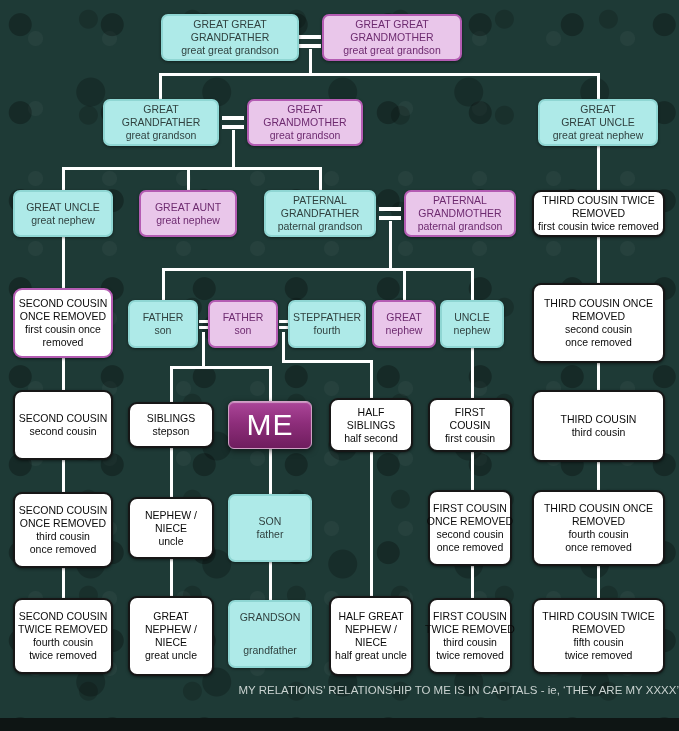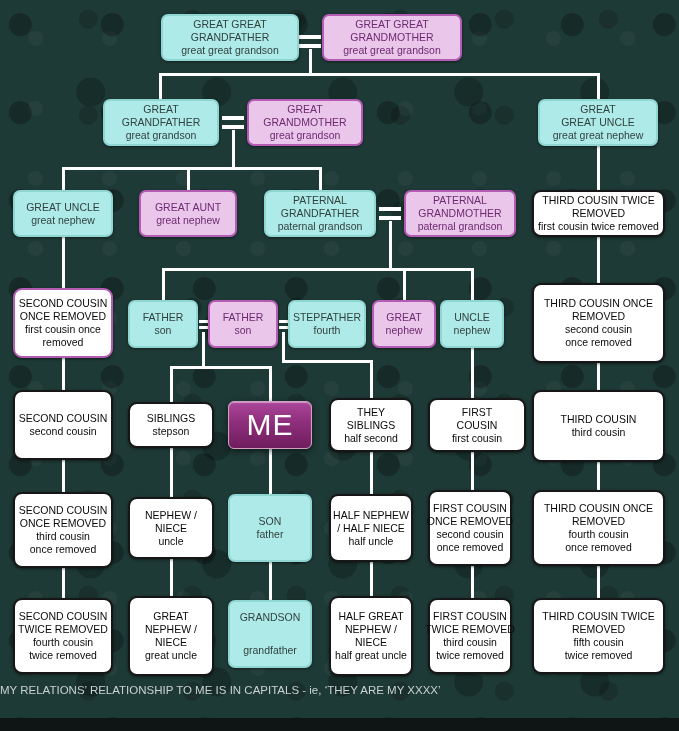--- a/index.html
+++ b/index.html
@@ -31,21 +31,21 @@
   .white_pink { background:var(--white-fill); border:2px solid var(--purple-border); color:#0a0a0a; border-radius:9px; box-shadow:0 1px 3px rgba(0,0,0,.5); }
   .me {
     background:linear-gradient(180deg, var(--me-top) 0%, #8e2e7b 45%, var(--me-bottom) 100%);
     border:1px solid #cfa0c4; color:#ffffff; border-radius:6px;
     box-shadow:0 2px 6px rgba(0,0,0,.6), inset 0 1px 1px rgba(255,255,255,.45);
     text-align:right;
   }
   .me .caps-line { font-size:30px; line-height:32px; letter-spacing:1px; }
   .caption {
     position:absolute; left:0; right:0; top:684px; z-index:2;
-    text-align:left; color:var(--caption-color);
+    text-align:right; color:var(--caption-color);
   }
   .caption .cap1 { font-size:11.5px; margin-bottom:4px; }
   .caption .cap2 { font-size:11px; }
   .bottom-strip { position:absolute; left:0; right:0; bottom:0; height:13px; background:var(--strip-color); z-index:3; }
 </style>
 </head>
 <body>
 
 <div class="stage" style="--teal-fill: #aeeae8; --teal-border: #8fd6d3; --teal-text: #30413f; --purple-fill: #e9c6ea; --purple-border: #b45cb3; --purple-text: #6d2a6f; --white-fill: #ffffff; --white-border: #161616; --me-top: #ab4699; --me-bottom: #6f1d5e; --caption-color: #c9d2d0; --strip-color: #0e1514;">
   <div class="layer">
@@ -183,25 +183,25 @@
         <div class="lower-line">second cousin</div>
       </div>
       <div class="node white" style="left: 128px; top: 402px; width: 86px; height: 46px;">
         <div class="caps-line">SIBLINGS</div>
         <div class="lower-line">stepson</div>
       </div>
       <div class="node me" style="left: 228px; top: 401px; width: 84px; height: 48px;">
         <div class="caps-line">ME</div>
       </div>
       <div class="node white" style="left: 329px; top: 398px; width: 84px; height: 54px;">
-        <div class="caps-line">THEY</div>
+        <div class="caps-line">HALF</div>
         <div class="caps-line">SIBLINGS</div>
         <div class="lower-line">half second</div>
       </div>
-      <div class="node white" style="left: 428px; top: 398px; width: 98px; height: 54px;">
+      <div class="node white" style="left: 428px; top: 398px; width: 84px; height: 54px;">
         <div class="caps-line">FIRST</div>
         <div class="caps-line">COUSIN</div>
         <div class="lower-line">first cousin</div>
       </div>
       <div class="node white" style="left: 532px; top: 390px; width: 133px; height: 72px;">
         <div class="caps-line">THIRD COUSIN</div>
         <div class="lower-line">third cousin</div>
       </div>
       <div class="node white" style="left: 13px; top: 492px; width: 100px; height: 76px;">
         <div class="caps-line">SECOND COUSIN</div>
@@ -210,25 +210,20 @@
         <div class="lower-line">once removed</div>
       </div>
       <div class="node white" style="left: 128px; top: 497px; width: 86px; height: 62px;">
         <div class="caps-line">NEPHEW /</div>
         <div class="caps-line">NIECE</div>
         <div class="lower-line">uncle</div>
       </div>
       <div class="node teal" style="left: 228px; top: 494px; width: 84px; height: 68px;">
         <div class="caps-line">SON</div>
         <div class="lower-line">father</div>
-      </div>
-      <div class="node white" style="left: 329px; top: 494px; width: 84px; height: 68px;">
-        <div class="caps-line">HALF NEPHEW</div>
-        <div class="caps-line">/ HALF NIECE</div>
-        <div class="lower-line">half uncle</div>
       </div>
       <div class="node white" style="left: 428px; top: 490px; width: 84px; height: 76px;">
         <div class="caps-line">FIRST COUSIN</div>
         <div class="caps-line">ONCE REMOVED</div>
         <div class="lower-line">second cousin</div>
         <div class="lower-line">once removed</div>
       </div>
       <div class="node white" style="left: 532px; top: 490px; width: 133px; height: 76px;">
         <div class="caps-line">THIRD COUSIN ONCE</div>
         <div class="caps-line">REMOVED</div>

